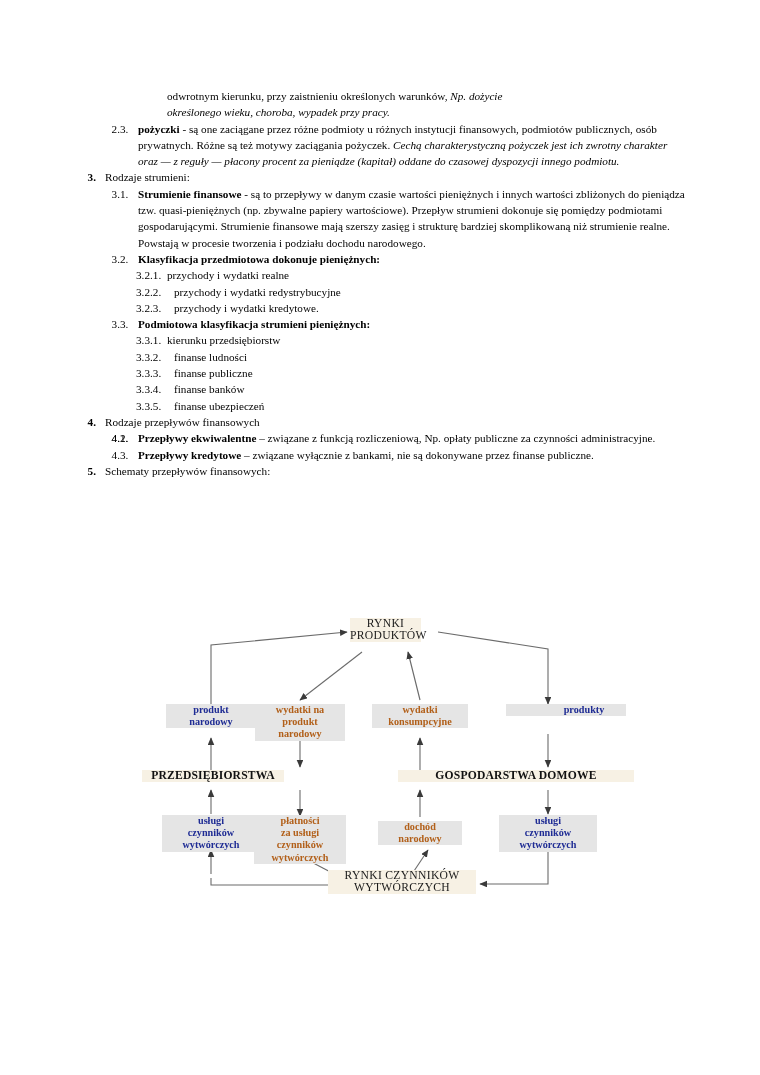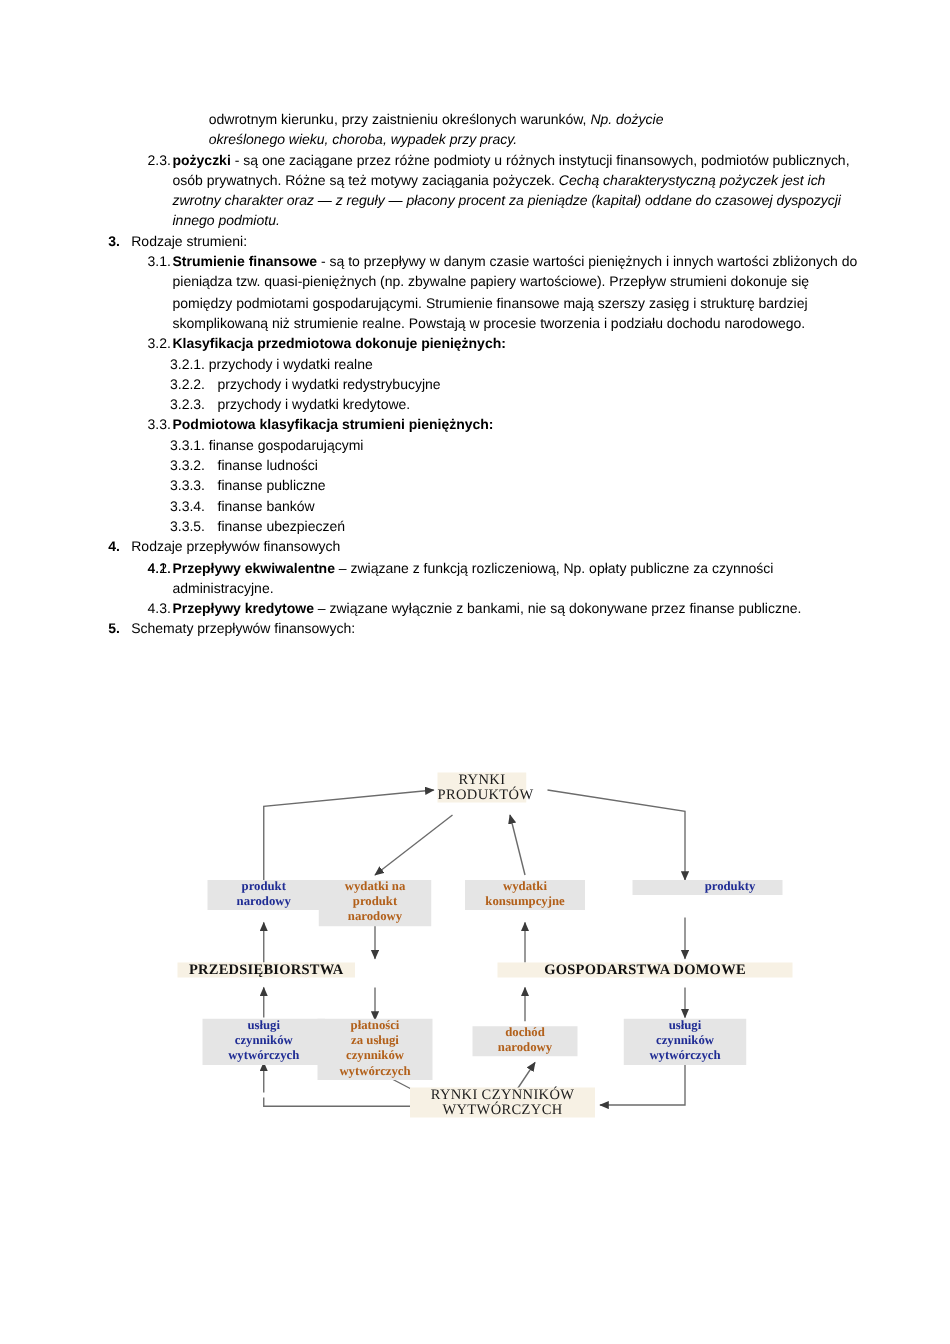--- a/index.html
+++ b/index.html
@@ -17,21 +17,21 @@
     background: #ffffff;
     overflow: hidden;
   }
 
   
   .outline {
     position: absolute;
     left: 0;
     top: 88px;
     width: 760px;
-    font-family: Liberation Sans, sans-serif;
+    font-family: Liberation Serif, serif;
     font-size: 11.2px;
     color: #000000;
     line-height: 16.3px;
   }
   .row {
     position: relative;
     display: block;
   }
   .num {
     position: absolute;
@@ -45,23 +45,23 @@
   
   .lvl1 > .num {
     left: 78px;
     width: 18px;
     font-weight: bold;
   }
   .lvl1 > .txt { margin-left: 105px; margin-right: 72px; }
 
   
   .lvl2 > .num {
-    left: 118px;
+    left: 105px;
     width: 30px;
-    text-align: left;
+    text-align: center;
   }
   .lvl2 > .txt { margin-left: 138px; margin-right: 72px; }
 
   
   .cont2 > .txt { margin-left: 167px; margin-right: 72px; }
 
   
   .lvl3 > .num {
     left: 136px;
     width: 38px;
@@ -163,21 +163,21 @@
       <span class="txt">przychody i wydatki kredytowe.</span>
     </div>
 
     <div class="row lvl2">
       <span class="num">3.3.</span>
       <span class="txt"><b>Podmiotowa klasyfikacja strumieni pieniężnych:</b></span>
     </div>
 
     <div class="row lvl3 tight">
       <span class="num">3.3.1.</span>
-      <span class="txt">finanse gospodarującymi</span>
+      <span class="txt">kierunku przedsiębiorstw</span>
     </div>
     <div class="row lvl3">
       <span class="num">3.3.2.</span>
       <span class="txt">finanse ludności</span>
     </div>
     <div class="row lvl3">
       <span class="num">3.3.3.</span>
       <span class="txt">finanse publiczne</span>
     </div>
     <div class="row lvl3">

